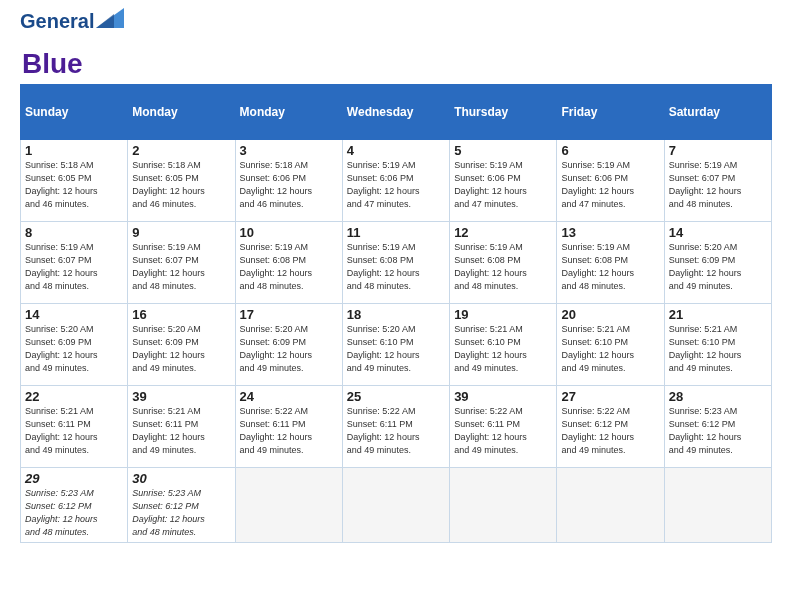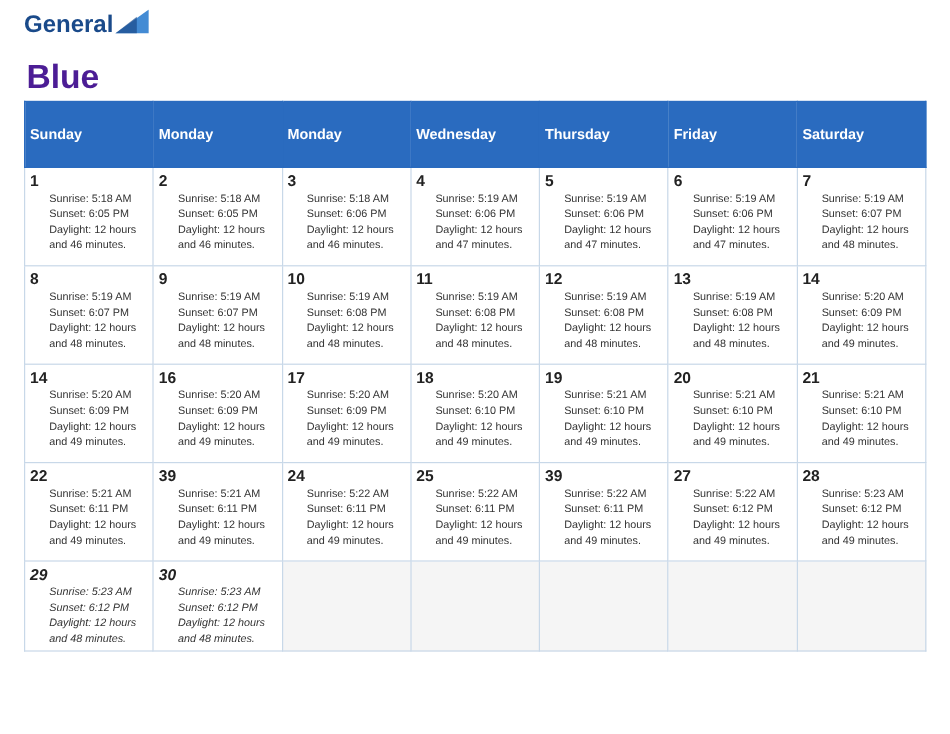--- a/index.html
+++ b/index.html
@@ -73,21 +73,20 @@
       font-size: 13px;
       font-weight: bold;
       color: #222;
       display: block;
       margin-bottom: 1px;
     }
     .day-info {
       font-size: 9px;
       color: #333;
       line-height: 1.45;
-      margin-left: 16px;
     }
     .empty {
       background: #f5f5f5 !important;
     }
   </style>
 </head>
 <body>
 
 <div class="page">
   <div class="header">

